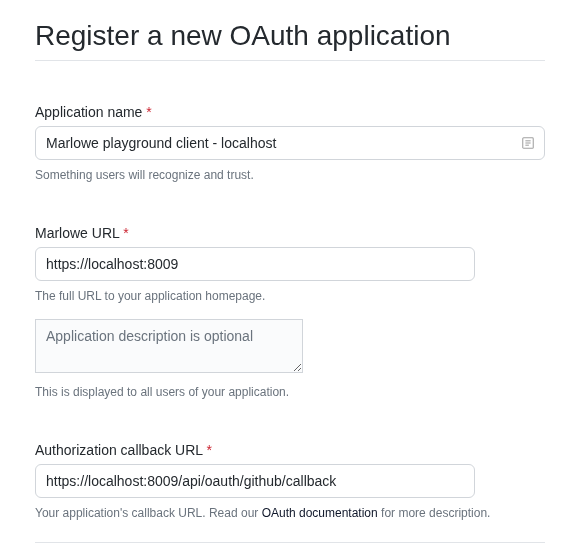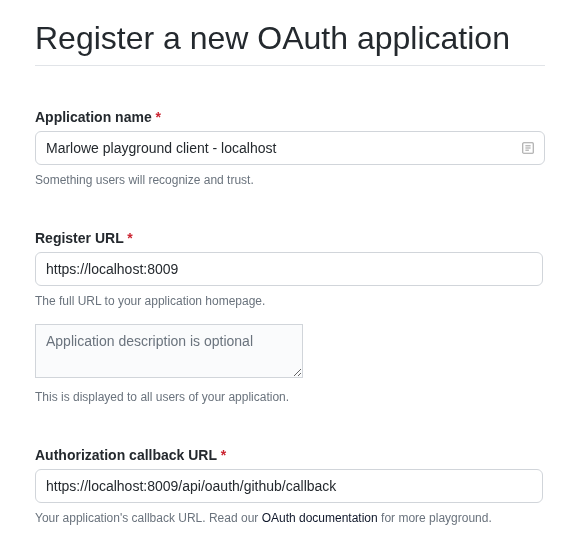--- a/index.html
+++ b/index.html
@@ -5,38 +5,38 @@
     * { box-sizing: border-box; margin: 0; padding: 0; }
     body {
       font-family: -apple-system, BlinkMacSystemFont, "Segoe UI", Helvetica, Arial, sans-serif;
       width: 580px;
       height: 543px;
       padding: 20px 35px;
       color: #24292e;
       background: #fff;
     }
     .page-title {
-      font-size: 32px;
+      font-size: 28px;
       font-weight: 400;
       padding-bottom: 8px;
       border-bottom: 1px solid #e1e4e8;
       margin-bottom: 18px;
     }
     .field { margin-bottom: 16px; }
     .field-label {
       display: block;
       font-size: 14px;
-      font-weight: 700;
+      font-weight: 400;
       margin-bottom: 6px;
       margin-top: 43px;
     }
     .req { color: #cb2431; }
     .input-wrap { position: relative; }
     .text-input {
-      width: 508px;
+      width: 440px;
       max-width: 100%;
       padding: 6px 10px;
       font-size: 14px;
       line-height: 20px;
       color: #24292e;
       background: #fff;
       border: 1px solid #d1d5da;
       border-radius: 6px;
       font-family: inherit;
     }
@@ -114,38 +114,38 @@
         <line x1="5" y1="8" x2="11" y2="8"></line>
         <line x1="5" y1="10.5" x2="9" y2="10.5"></line>
       </svg>
     </span>
   </div>
   <p class="help">Something users will recognize and trust.</p>
 </div>
 
 <div class="field">
   <label class="field-label">
-    <span>Register URL</span>
+    <span>Marlowe URL</span>
     <span class="req">*</span>
   </label>
   <input type="text" class="text-input" value="https://localhost:8009" style="">
   <p class="help">The full URL to your application homepage.</p>
 </div>
 
 <div class="field">
   <textarea class="textarea" placeholder="Application description is optional" style=""></textarea>
   <p class="help">This is displayed to all users of your application.</p>
 </div>
 
 <div class="field">
   <label class="field-label">
     <span>Authorization callback URL</span>
     <span class="req">*</span>
   </label>
   <input type="text" class="text-input" value="https://localhost:8009/api/oauth/github/callback" style="">
   <p class="help">
-    <span>Your application's callback URL. Read our </span><a href="#">OAuth documentation</a><span> for more playground.</span>
+    <span>Your application's callback URL. Read our </span><a href="#">OAuth documentation</a><span> for more description.</span>
   </p>
 </div>
 
 <div class="actions">
   <a class="btn-link">Cancel</a>
 </div>
 
 </body></html>

